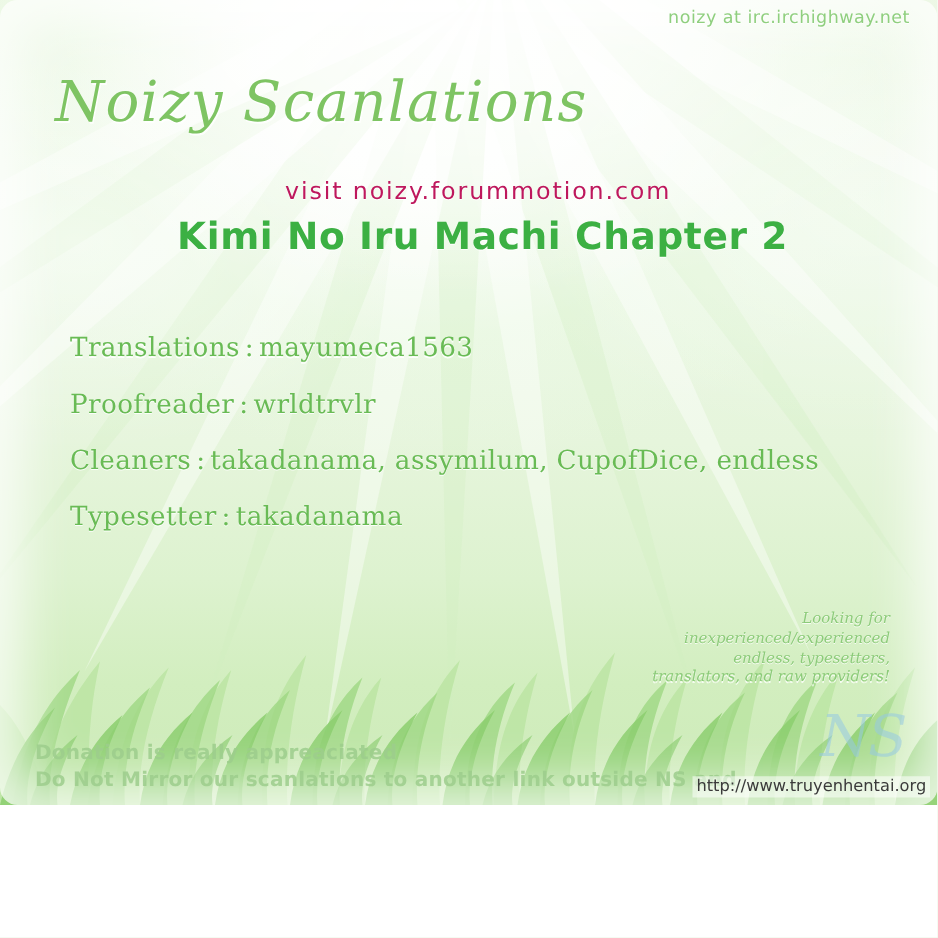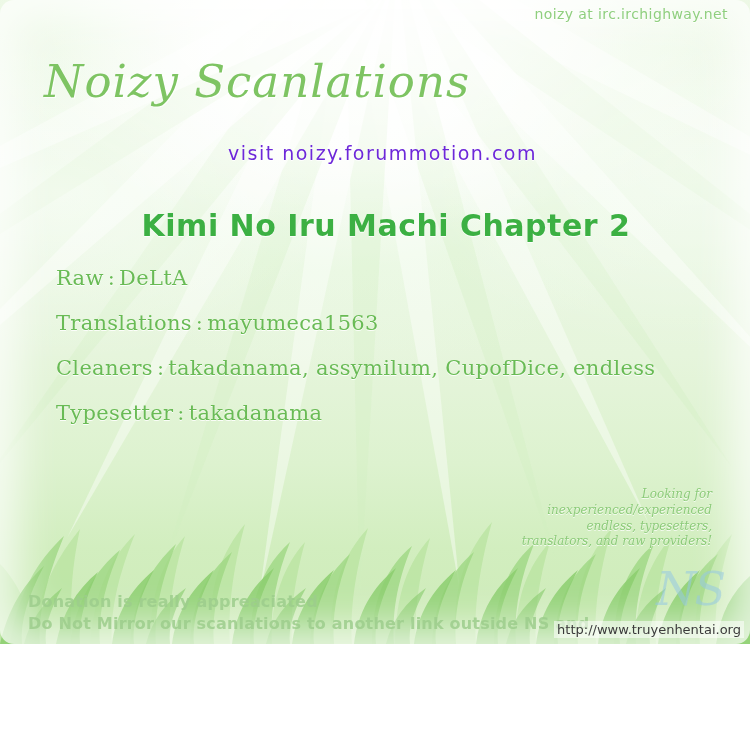--- a/index.html
+++ b/index.html
@@ -96,40 +96,39 @@
     letter-spacing: 1px;
     text-shadow: 1px 1px 0 rgba(255,255,255,0.8);
   }
 
   .visit-line {
     position: absolute;
     top: 142px;
     left: 228px;
     font-family: "DejaVu Sans", sans-serif;
     font-size: 19px;
-    color: #6d28d9;
+    color: #be185d;
     letter-spacing: 1.5px;
     text-shadow: 0 1px 0 rgba(255,255,255,0.9);
   }
 
   .chapter-title {
     position: absolute;
     top: 172px;
     left: 0;
     width: 750px;
     text-align: center;
     padding-left: 22px;
     box-sizing: border-box;
     font-family: "DejaVu Sans", sans-serif;
     font-weight: bold;
     font-size: 30px;
     color: #3cb043;
     letter-spacing: 0.5px;
     text-shadow: 0 1px 0 rgba(255,255,255,0.85);
-    margin-top: 36px;
   }
 
   .credits {
     position: absolute;
     top: 266px;
     left: 56px;
     width: 640px;
   }
   .credit-row {
     font-family: "DejaVu Serif", serif;
@@ -284,24 +283,24 @@
     <div class="irc-line">noizy at irc.irchighway.net</div>
 
     <div class="group-title">Noizy Scanlations</div>
 
     <div class="visit-line">visit noizy.forummotion.com</div>
 
     <div class="chapter-title">Kimi No Iru Machi Chapter 2</div>
 
     <div class="credits">
       <div class="credit-row">
-        <span class="role">Raw</span><span class="sep">:</span><span class="val">DeLtA</span>
+        <span class="role">Translations</span><span class="sep">:</span><span class="val">mayumeca1563</span>
       </div>
       <div class="credit-row">
-        <span class="role">Translations</span><span class="sep">:</span><span class="val">mayumeca1563</span>
+        <span class="role">Proofreader</span><span class="sep">:</span><span class="val">wrldtrvlr</span>
       </div>
       <div class="credit-row">
         <span class="role">Cleaners</span><span class="sep">:</span><span class="val">takadanama, assymilum, CupofDice, endless</span>
       </div>
       <div class="credit-row">
         <span class="role">Typesetter</span><span class="sep">:</span><span class="val">takadanama</span>
       </div>
     </div>
 
     <div class="recruit">

